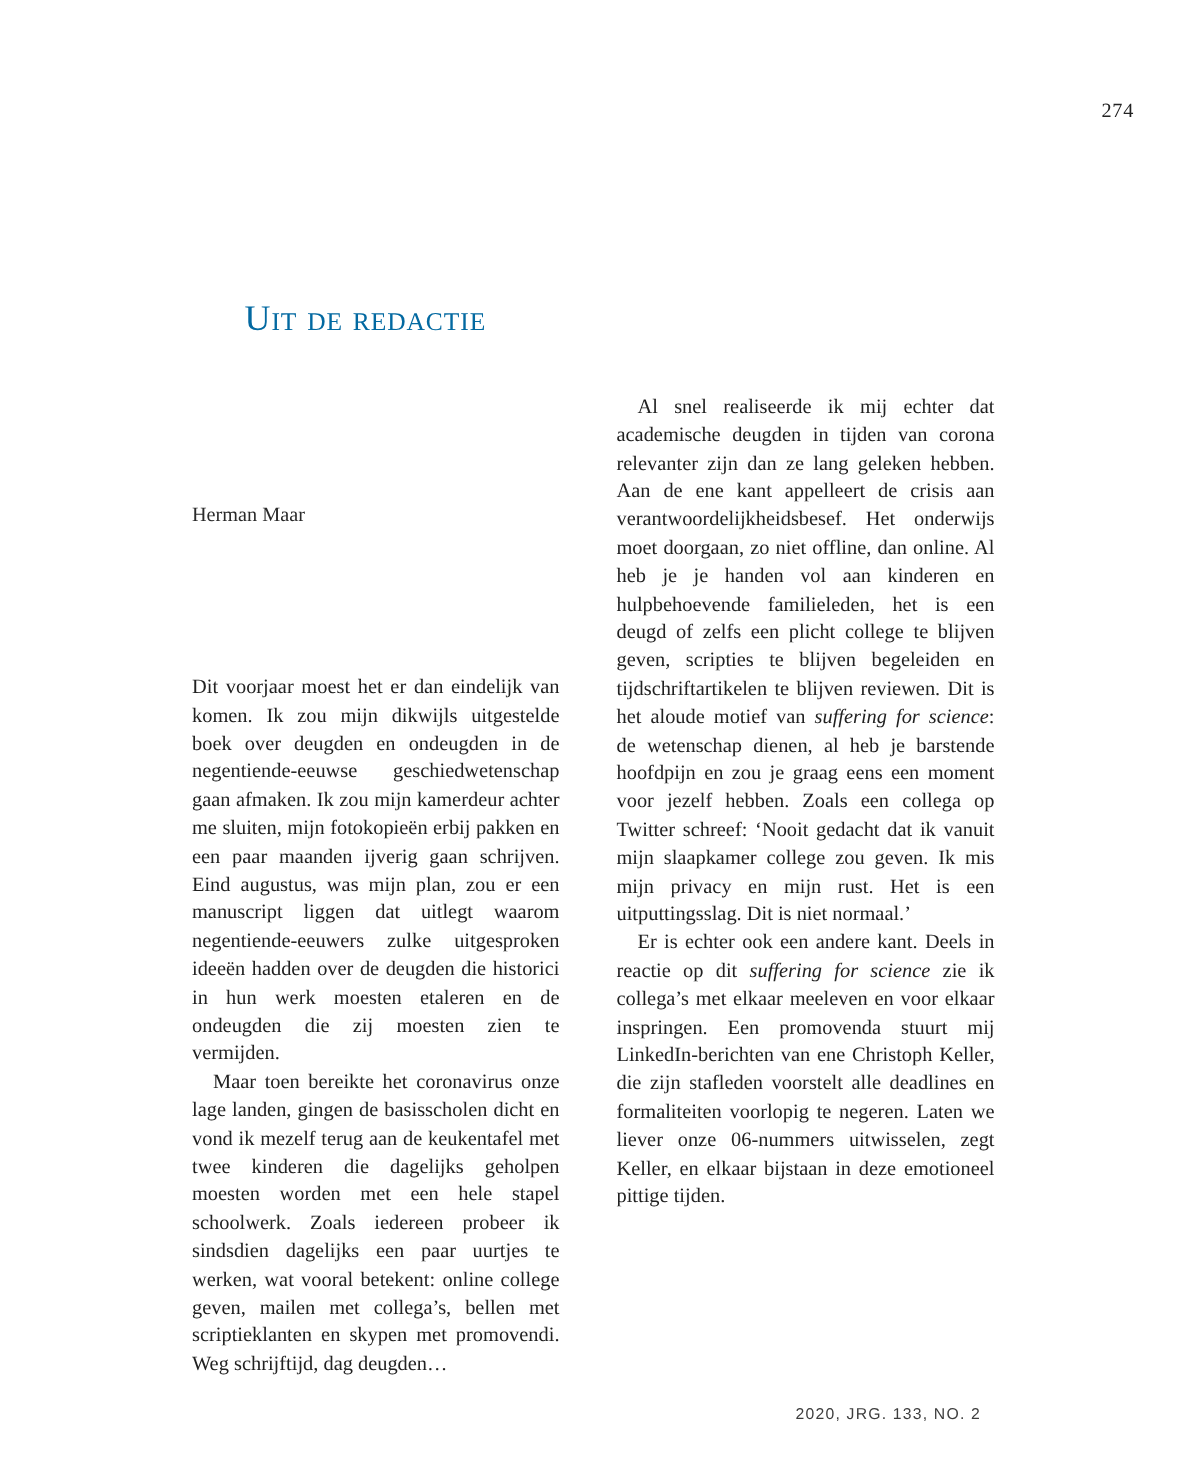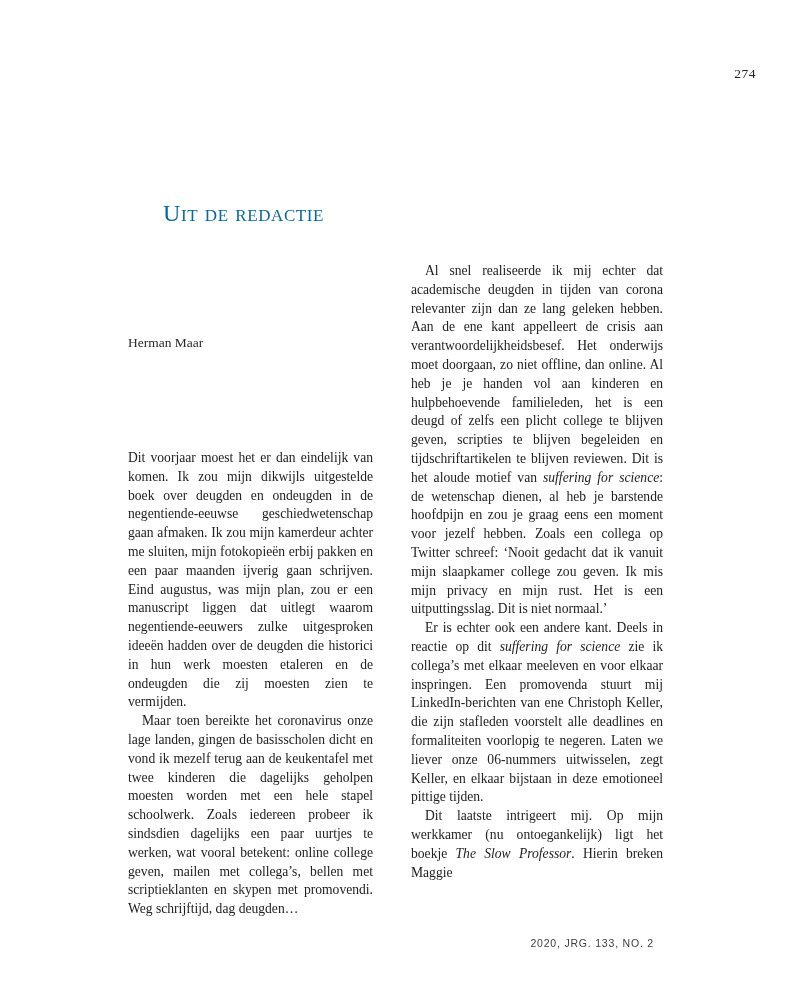--- a/index.html
+++ b/index.html
@@ -101,18 +101,17 @@
   <div class="author">Herman Maar</div>
 
   <div class="column column-left">
       <p class="para"><span>Dit voorjaar moest het er dan eindelijk van komen. Ik zou mijn dikwijls uitgestelde boek over deugden en ondeugden in de negentiende-eeuwse geschiedwetenschap gaan afmaken. Ik zou mijn kamerdeur achter me sluiten, mijn fotokopieën erbij pakken en een paar maanden ijverig gaan schrijven. Eind augustus, was mijn plan, zou er een manuscript liggen dat uitlegt waarom negentiende-eeuwers zulke uitgesproken ideeën hadden over de deugden die historici in hun werk moesten etaleren en de ondeugden die zij moesten zien te vermijden.</span></p>
       <p class="para indent"><span>Maar toen bereikte het coronavirus onze lage landen, gingen de basisscholen dicht en vond ik mezelf terug aan de keukentafel met twee kinderen die dagelijks geholpen moesten worden met een hele stapel schoolwerk. Zoals iedereen probeer ik sindsdien dagelijks een paar uurtjes te werken, wat vooral betekent: online college geven, mailen met collega’s, bellen met scriptieklanten en skypen met promovendi. Weg schrijftijd, dag deugden…</span></p>
     </div>
 
   <div class="column column-right">
       <p class="para indent"><span>Al snel realiseerde ik mij echter dat academische deugden in tijden van corona relevanter zijn dan ze lang geleken hebben. Aan de ene kant appelleert de crisis aan verantwoordelijkheidsbesef. Het onderwijs moet doorgaan, zo niet offline, dan online. Al heb je je handen vol aan kinderen en hulpbehoevende familieleden, het is een deugd of zelfs een plicht college te blijven geven, scripties te blijven begeleiden en tijdschriftartikelen te blijven reviewen. Dit is het aloude motief van </span><i>suffering for science</i><span>: de wetenschap dienen, al heb je barstende hoofdpijn en zou je graag eens een moment voor jezelf hebben. Zoals een collega op Twitter schreef: ‘Nooit gedacht dat ik vanuit mijn slaapkamer college zou geven. Ik mis mijn privacy en mijn rust. Het is een uitputtingsslag. Dit is niet normaal.’</span></p>
       <p class="para indent"><span>Er is echter ook een andere kant. Deels in reactie op dit </span><i>suffering for science</i><span> zie ik collega’s met elkaar meeleven en voor elkaar inspringen. Een promovenda stuurt mij LinkedIn-berichten van ene Christoph Keller, die zijn stafleden voorstelt alle deadlines en formaliteiten voorlopig te negeren. Laten we liever onze 06-nummers uitwisselen, zegt Keller, en elkaar bijstaan in deze emotioneel pittige tijden.</span></p>
-      <p class="para indent"><span>Dit laatste intrigeert mij. Op mijn werkkamer (nu ontoegankelijk) ligt het boekje </span><i>The Slow Professor</i><span>. Hierin breken Maggie</span></p>
     </div>
 
   <div class="footer">2020, JRG. 133, NO. 2</div>
 
 </div>
 
 </body></html>

